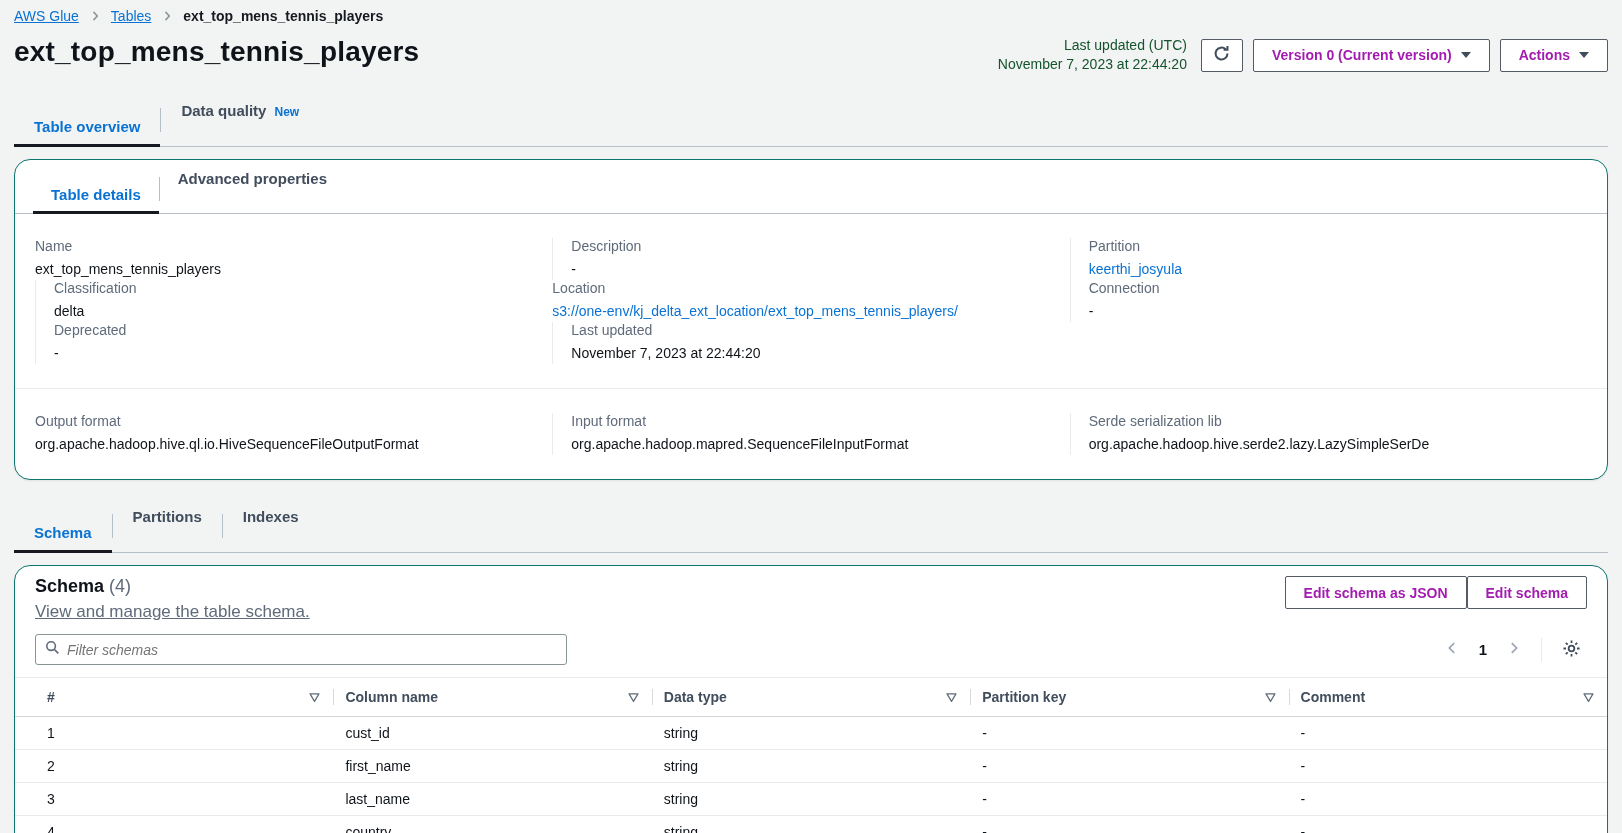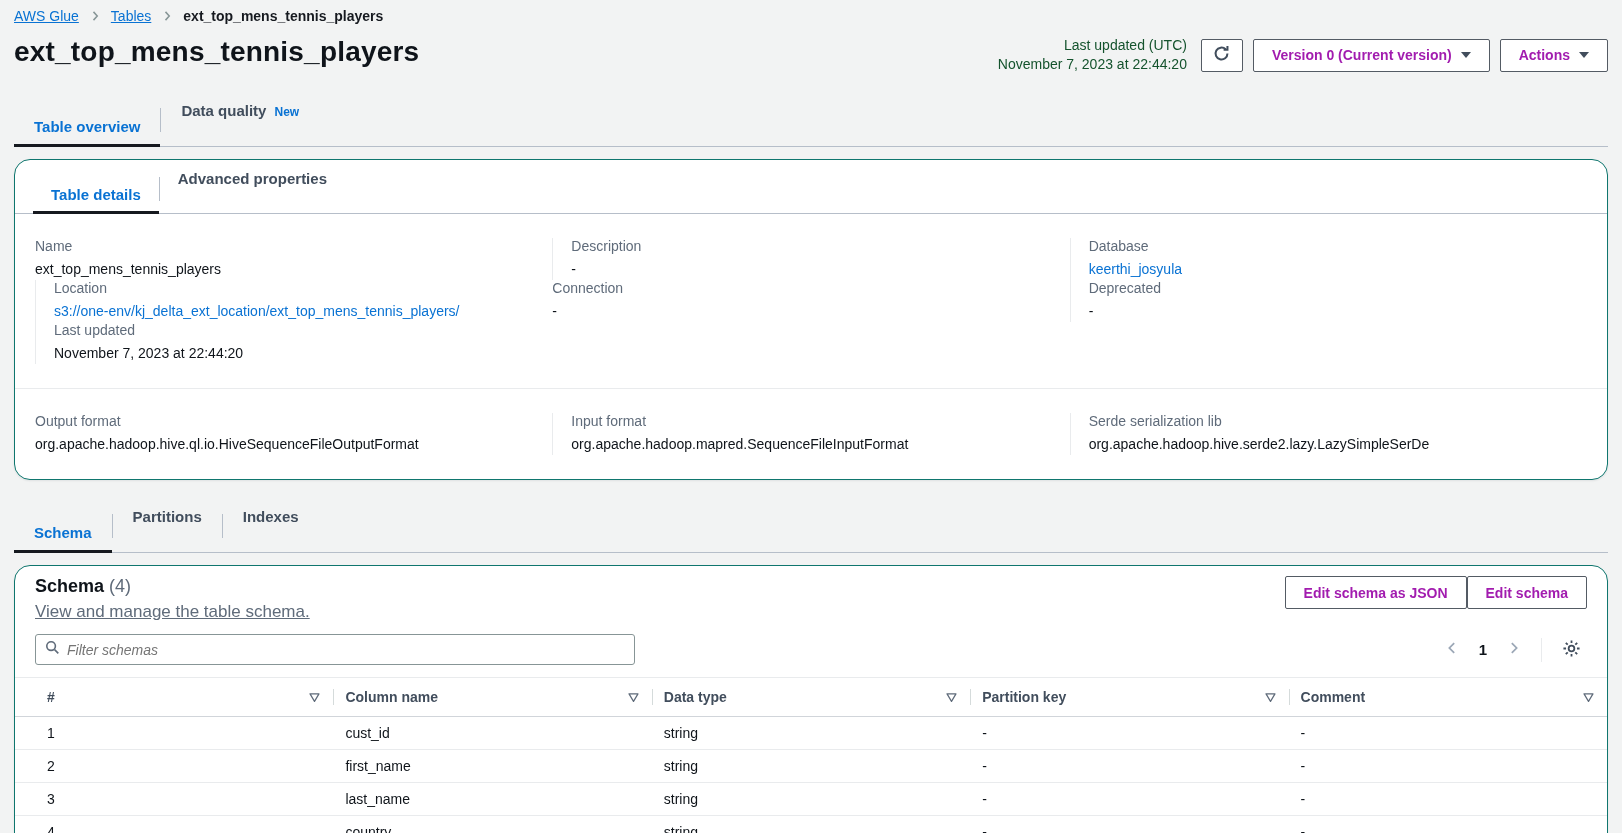--- a/index.html
+++ b/index.html
@@ -57,21 +57,21 @@
   .kv-value.link { color: var(--link, #0972d3); cursor: pointer; }
   .section-divider { border: none; border-top: 1px solid #e9ebed; }
 
   
   .card-header { display: flex; justify-content: space-between; align-items: flex-start; padding: 10px 20px 6px; }
   h2 { font-size: 18px; font-weight: 700; color: #0f141a; }
   h2 .count { color: #5f6b7a; font-weight: 400; }
   .card-desc { font-size: 17px; color: #5f6b7a; margin-top: 5px; text-decoration: underline; }
   .btn-group { display: flex; }
   .toolbar { display: flex; justify-content: space-between; align-items: center; padding: 6px 20px 12px; }
-  .search-box { width: 600px; height: 31px; border: 1px solid #879596; border-radius: 3px; display: flex; align-items: center; padding: 0 9px; gap: 7px; background: #fff; }
+  .search-box { width: 532px; height: 31px; border: 1px solid #879596; border-radius: 3px; display: flex; align-items: center; padding: 0 9px; gap: 7px; background: #fff; }
   .search-box input { border: none; outline: none; font-style: italic; font-size: 14px; color: #5f6b7a; width: 100%; font-family: inherit; background: transparent; }
   .pager { display: flex; align-items: center; gap: 6px; }
   .pager-btn { background: none; border: none; cursor: pointer; padding: 4px 6px; display: flex; align-items: center; }
   .page-num { font-weight: 700; color: #0f141a; font-size: 15px; padding: 0 8px; background: none; border: none; font-family: inherit; cursor: pointer; }
   .pager-divider { width: 1px; height: 24px; background: #e9ebed; margin: 0 8px; }
 
   
   table { width: 100%; border-collapse: collapse; table-layout: fixed; }
   thead th { border-top: 1px solid #e9ebed; border-bottom: 1px solid #d1d5da; padding: 11px 12px; font-size: 14px; font-weight: 700; color: #414d5c; text-align: left; position: relative; }
   thead th + th::before { content: ""; position: absolute; left: 0; top: 11px; bottom: 11px; width: 1px; background: #d5dbdb; }
@@ -152,22 +152,26 @@
     <div class="kv-grid">
       <div class="kv-cell">
         <div class="kv-label">Name</div>
         <div class="kv-value">ext_top_mens_tennis_players</div>
       </div>
       <div class="kv-cell">
         <div class="kv-label">Description</div>
         <div class="kv-value">-</div>
       </div>
       <div class="kv-cell">
-        <div class="kv-label">Database</div>
+        <div class="kv-label">Partition</div>
         <div class="kv-value link">keerthi_josyula</div>
+      </div>
+      <div class="kv-cell">
+        <div class="kv-label">Classification</div>
+        <div class="kv-value">delta</div>
       </div>
 
       <div class="kv-cell">
         <div class="kv-label">Location</div>
         <div class="kv-value link">s3://one-env/kj_delta_ext_location/ext_top_mens_tennis_players/</div>
       </div>
       <div class="kv-cell">
         <div class="kv-label">Connection</div>
         <div class="kv-value">-</div>
       </div>

